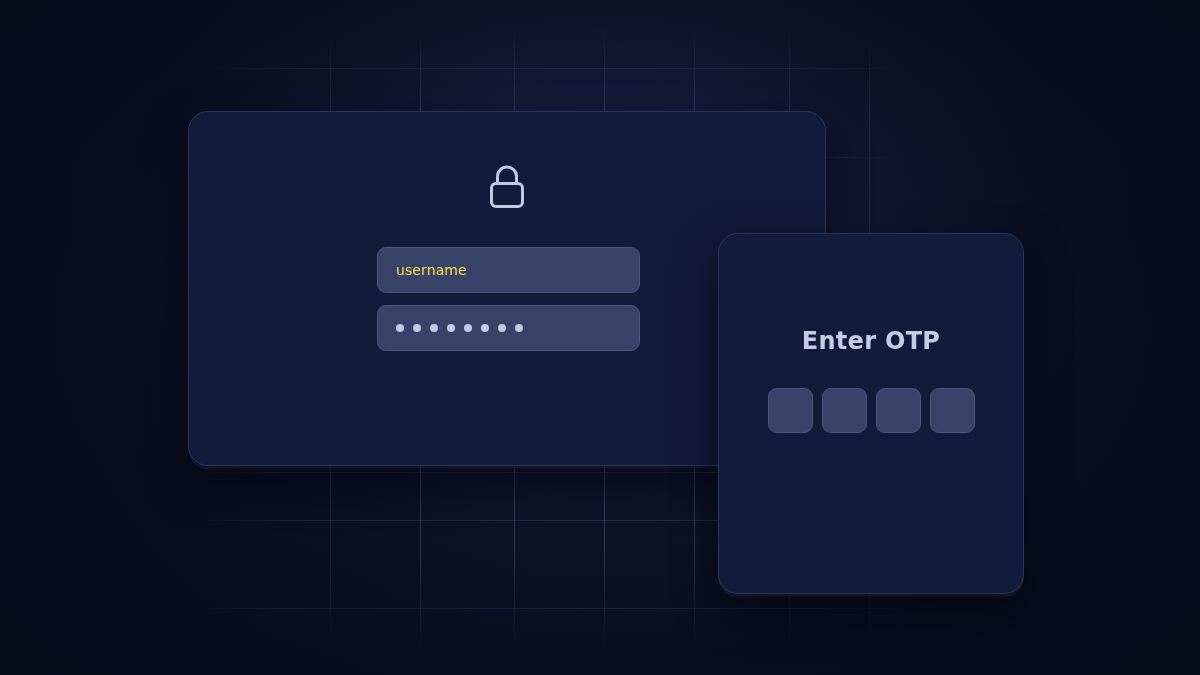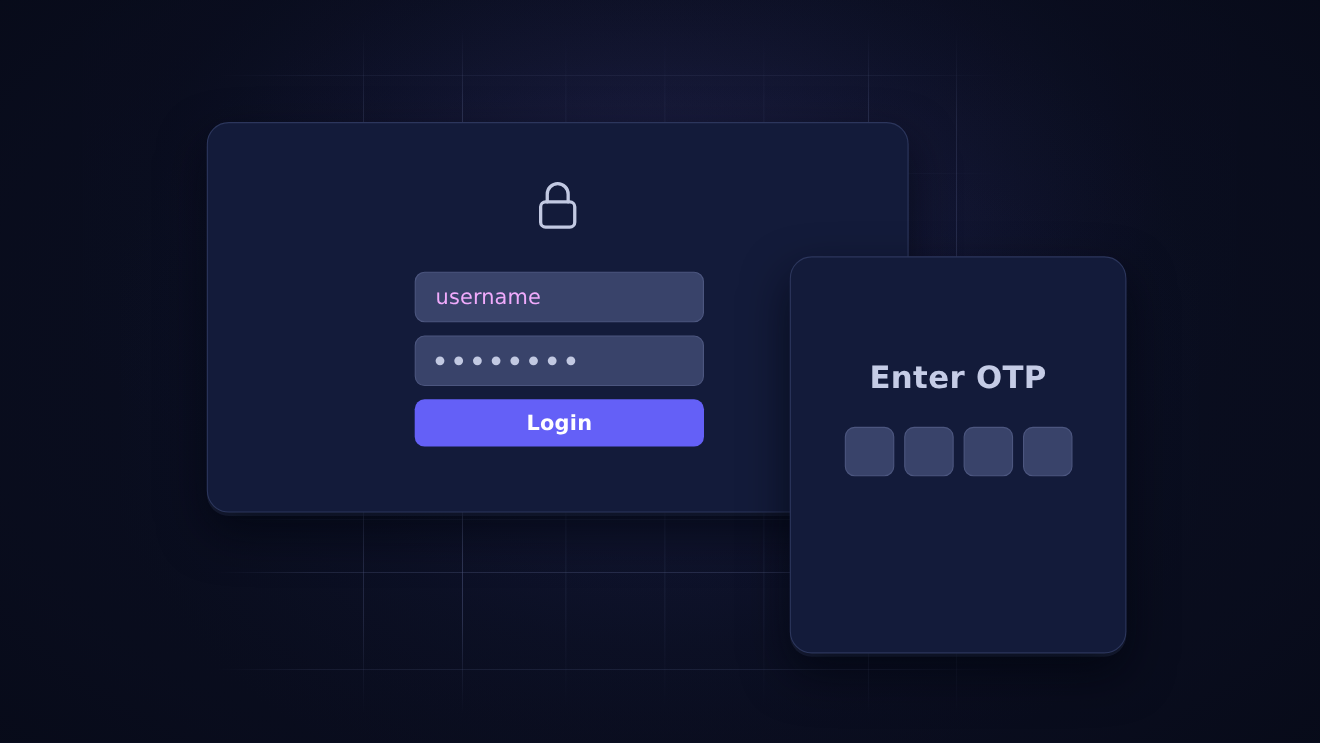--- a/index.html
+++ b/index.html
@@ -138,22 +138,22 @@
     height: 46px;
     border-radius: 9px;
     background: #39436a;
     border: 1px solid #4c567f;
     display: flex;
     align-items: center;
     padding: 0 18px;
   }
 
   .field-text {
-    font-size: 19px;
-    color: #f0abfc;
+    font-size: 14px;
+    color: #fde047;
     letter-spacing: 0.1px;
   }
 
   .dots {
     display: flex;
     align-items: center;
     gap: 9px;
   }
 
   .dot {
@@ -179,21 +179,21 @@
     letter-spacing: 0.2px;
   }
 
   
   .otp-title {
     position: absolute;
     left: 0;
     right: 0;
     top: 93px;
     text-align: center;
-    font-size: 28px;
+    font-size: 24px;
     font-weight: bold;
     color: #c5cce6;
     letter-spacing: 0.3px;
   }
 
   .otp-boxes {
     position: absolute;
     left: 0;
     right: 0;
     top: 154px;
@@ -266,21 +266,20 @@
             <span class="dot"></span>
             <span class="dot"></span>
             <span class="dot"></span>
             <span class="dot"></span>
             <span class="dot"></span>
             <span class="dot"></span>
             <span class="dot"></span>
           </span>
       </div>
 
-      <button class="btn">Login</button>
     </div>
   </div>
 
   <div class="card" id="otp-card">
 
     <div class="otp-title">Enter OTP</div>
 
     <div class="otp-boxes" id="otp-boxes">
         <div class="otp-box"></div>
         <div class="otp-box"></div>

